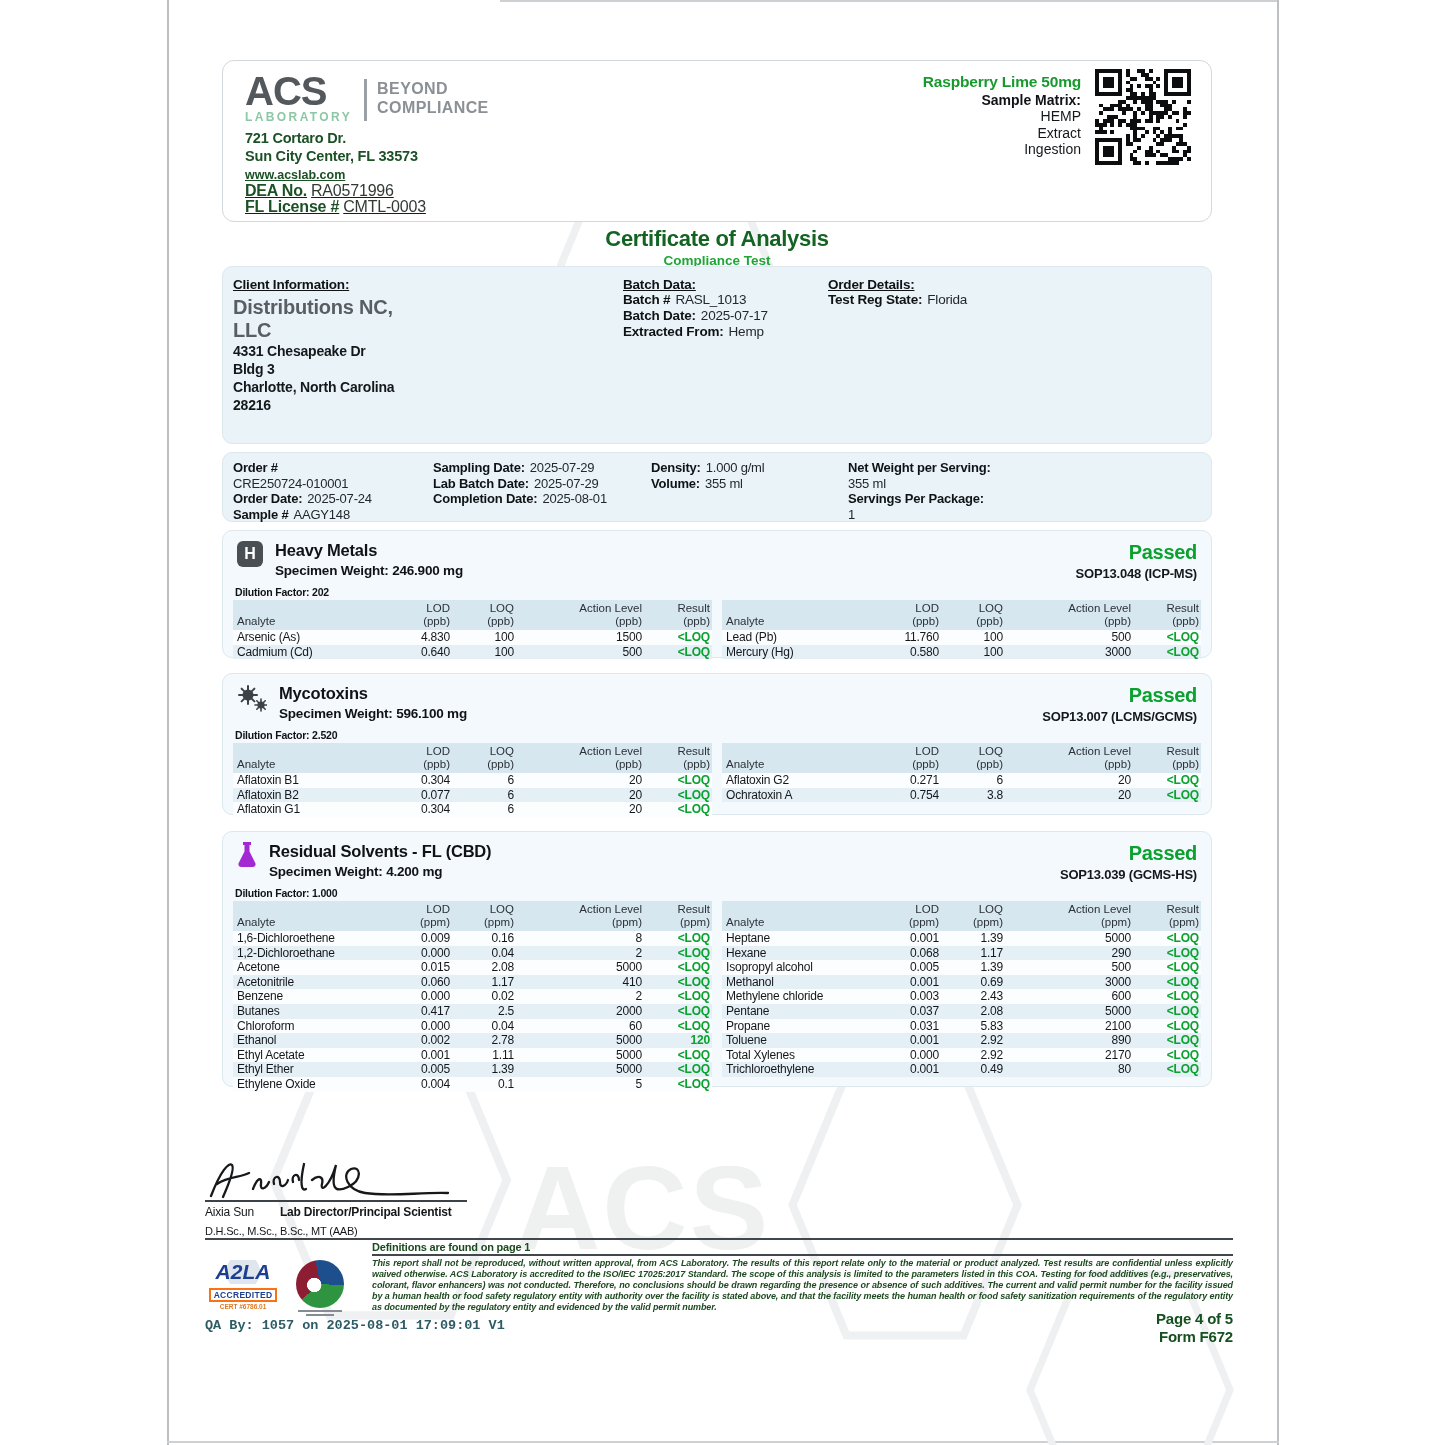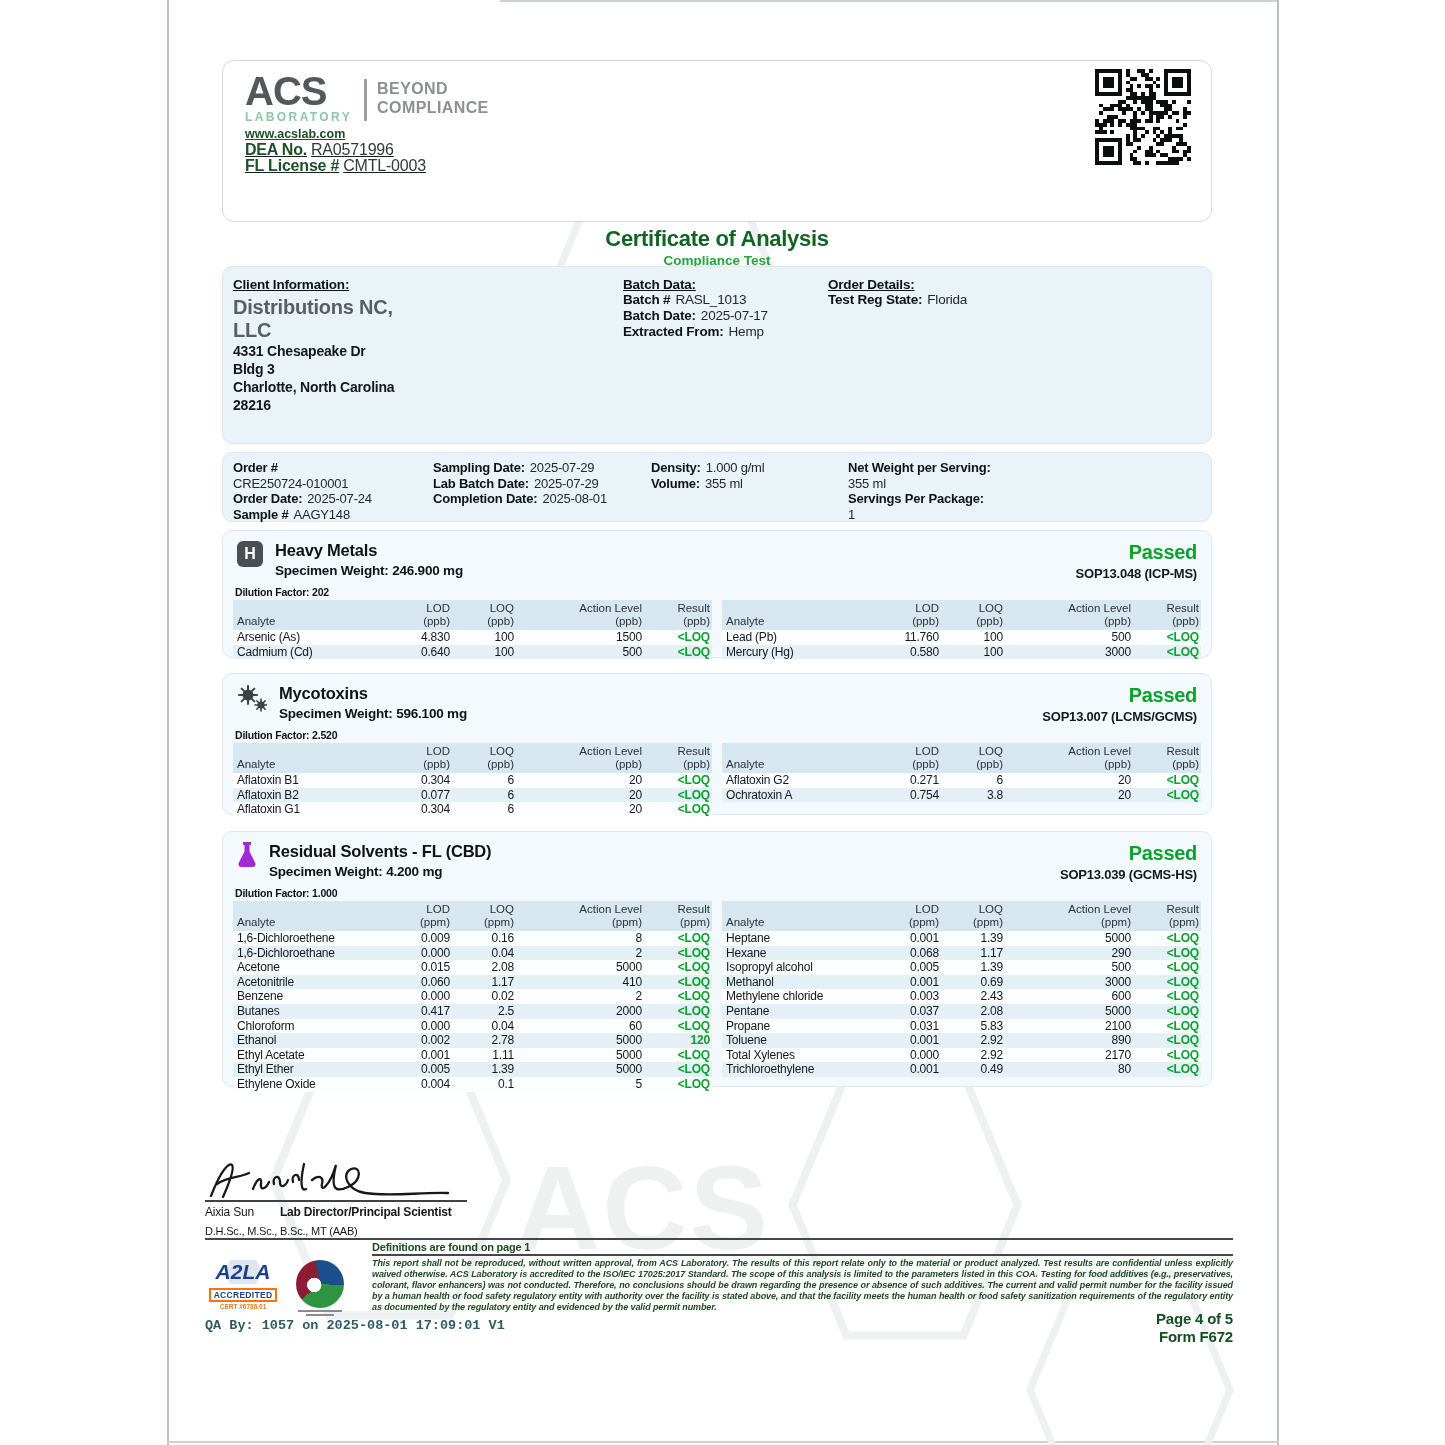--- a/index.html
+++ b/index.html
@@ -156,27 +156,38 @@
         <div>
           <div class="logo-acs">ACS</div>
           <div class="logo-lab">LABORATORY</div>
         </div>
         <div class="logo-divider"></div>
         <div class="logo-tagline">
           <div>BEYOND</div>
           <div>COMPLIANCE</div>
         </div>
       </div>
+      <div class="addr-block">
+        <div class="addr">721 Cortaro Dr.</div>
+        <div class="addr">Sun City Center, FL 33573</div>
+      </div>
       <a class="website">www.acslab.com</a>
       <div class="lic">
         <span class="lbl">DEA No.</span><span class="val">RA0571996</span>
       </div>
       <div class="lic">
         <span class="lbl">FL License #</span><span class="val">CMTL-0003</span>
       </div>
+    </div>
+    <div class="product-block">
+      <div class="product-name">Raspberry Lime 50mg</div>
+      <div class="matrix-label">Sample Matrix:</div>
+      <div class="matrix-line">HEMP</div>
+      <div class="matrix-line">Extract</div>
+      <div class="matrix-line">Ingestion</div>
     </div>
     <div class="qr">
       <svg id="qr-svg" width="96" height="96" viewBox="0 0 96 96" shape-rendering="crispEdges">
           <g fill="#0b0d0e">
             <rect x="0.00" y="0.00" width="3.84" height="3.84"></rect>
             <rect x="3.84" y="0.00" width="3.84" height="3.84"></rect>
             <rect x="7.68" y="0.00" width="3.84" height="3.84"></rect>
             <rect x="11.52" y="0.00" width="3.84" height="3.84"></rect>
             <rect x="15.36" y="0.00" width="3.84" height="3.84"></rect>
             <rect x="19.20" y="0.00" width="3.84" height="3.84"></rect>
@@ -798,21 +809,21 @@
 
             <div class="trow">
               <div class="c a">1,6-Dichloroethene</div>
               <div class="c n">0.009</div>
               <div class="c n">0.16</div>
               <div class="c act">8</div>
               <div class="c res">&lt;LOQ</div>
             </div>
 
             <div class="trow">
-              <div class="c a">1,6-Dichloroethane</div>
+              <div class="c a">1,2-Dichloroethane</div>
               <div class="c n">0.000</div>
               <div class="c n">0.04</div>
               <div class="c act">2</div>
               <div class="c res">&lt;LOQ</div>
             </div>
 
             <div class="trow">
               <div class="c a">Acetone</div>
               <div class="c n">0.015</div>
               <div class="c n">2.08</div>

